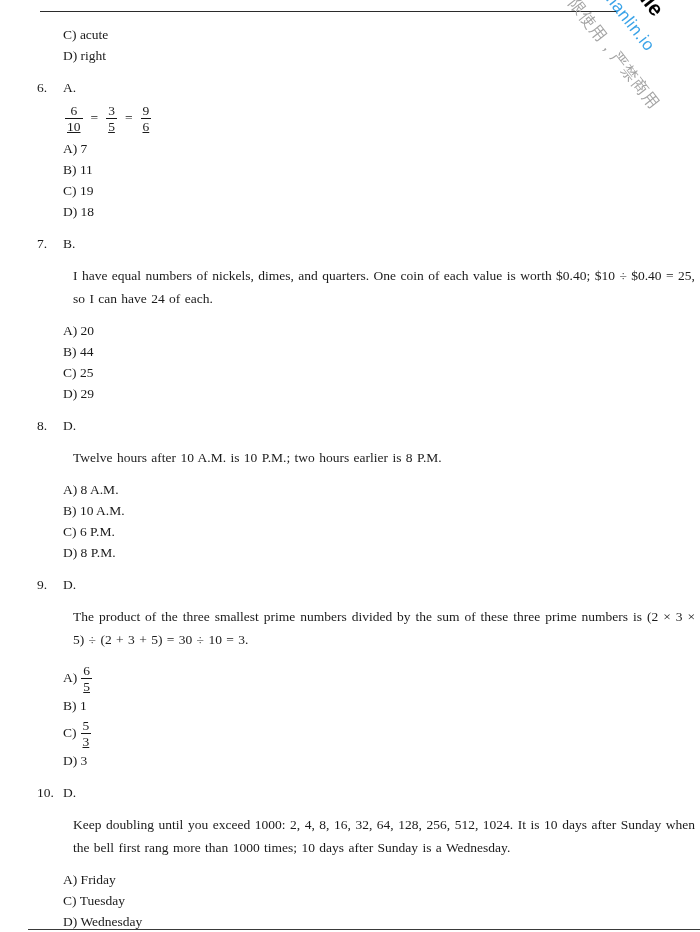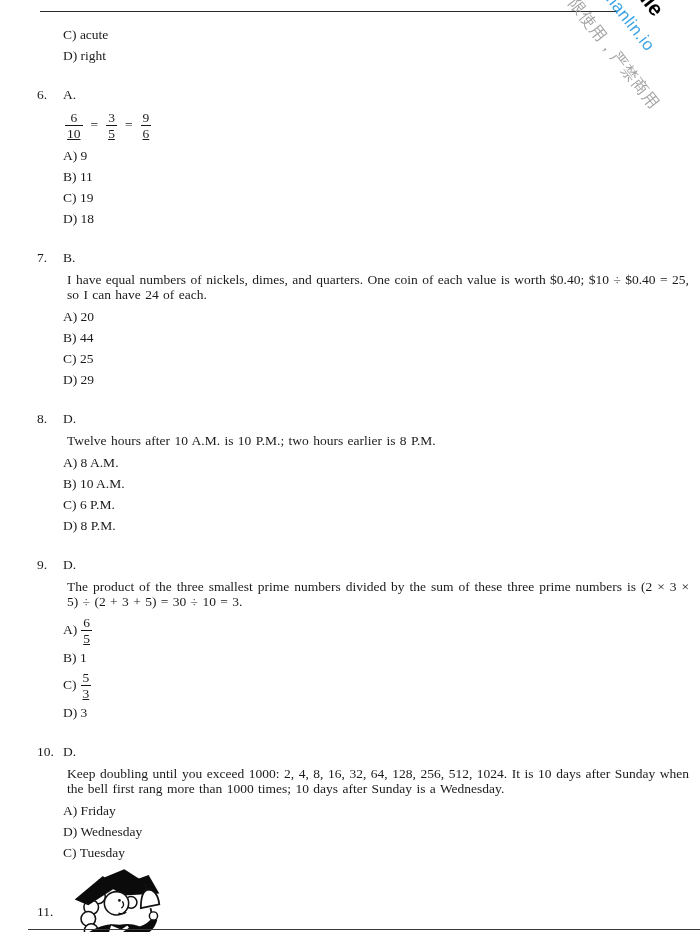--- a/index.html
+++ b/index.html
@@ -13,25 +13,25 @@
 
   
   .wm { position:absolute; transform-origin:left top; transform:rotate(52deg); white-space:nowrap; pointer-events:none; }
   .wm-corner { left:650px; top:-18px; font-family:"Liberation Sans",sans-serif; font-weight:bold; font-size:21px; color:#000; }
   .wm-site   { left:614px; top:-14px; font-family:"Liberation Sans",sans-serif; font-size:17px; letter-spacing:.5px; }
   .wm-notice { left:580px; top:-6px;  font-family:"Liberation Sans",sans-serif; font-size:16px; letter-spacing:1px; }
 
   .doc { position:absolute; top:0; left:0; width:588px; padding-top:24px; }
 
   .opt { padding-left:63px; line-height:21px; }
-  .qhead { padding-left:37px; line-height:21px; margin-top:18px; }
+  .qhead { padding-left:37px; line-height:21px; margin-top:11px; }
   .qnum { display:inline-block; width:26px; }
   .para {
-    margin:4px; padding-left:63px; width:622px; box-sizing:content-box;
-    line-height:15px; text-align:justify; text-align-last:left;
+    margin:10px; padding-left:63px; width:622px; box-sizing:content-box;
+    line-height:23px; text-align:justify; text-align-last:left;
     word-spacing:1px;
   }
 
   .frac { display:inline-flex; flex-direction:column; align-items:center; vertical-align:middle; line-height:15px; }
   .frac .den { border-top:1.3px solid #161616; padding:0 2px;text-decoration:underline; }
   .frac .num { padding:0 2px; }
 
   .frac-row { padding-left:65px; margin:2px 0; display:flex; align-items:center; height:36px; }
   .frac-row .eq { margin:0 8px; }
 
@@ -71,21 +71,21 @@
       <span class="frac">
         <span class="num">3</span>
         <span class="den">5</span>
       </span>
       <span class="eq">=</span>
       <span class="frac">
         <span class="num">9</span>
         <span class="den">6</span>
       </span>
     </div>
-    <div class="opt">A) 9</div>
+    <div class="opt">A) 7</div>
     <div class="opt">B) 11</div>
     <div class="opt">C) 19</div>
     <div class="opt">D) 18</div>
 
     <div class="qhead">
       <span class="qnum">7.</span><span>B.</span>
     </div>
     <p class="para">I have equal numbers of nickels, dimes, and quarters. One coin of each value is worth $0.40; $10 ÷ $0.40 = 25, so I can have 24 of each.</p>
     <div class="opt">A) 20</div>
     <div class="opt">B) 44</div>
@@ -120,22 +120,22 @@
         <span class="den">3</span>
       </span>
     </div>
     <div class="opt">D) 3</div>
 
     <div class="qhead">
       <span class="qnum">10.</span><span>D.</span>
     </div>
     <p class="para">Keep doubling until you exceed 1000: 2, 4, 8, 16, 32, 64, 128, 256, 512, 1024. It is 10 days after Sunday when the bell first rang more than 1000 times; 10 days after Sunday is a Wednesday.</p>
     <div class="opt">A) Friday</div>
+    <div class="opt">C) Tuesday</div>
     <div class="opt">D) Wednesday</div>
-    <div class="opt">C) Tuesday</div>
 
     <div class="figure-row">
       <span class="qnum">11.</span>
       <svg class="crier" width="107" height="100" viewBox="0 0 110 100" xmlns="http://www.w3.org/2000/svg">
 
         <g stroke="#111" stroke-width="1.6" fill="#fff">
           <circle cx="36" cy="32" r="7.5"></circle>
           <circle cx="29" cy="43" r="7.5"></circle>
           <circle cx="26" cy="55" r="7.5"></circle>
           <circle cx="29" cy="67" r="7"></circle>

